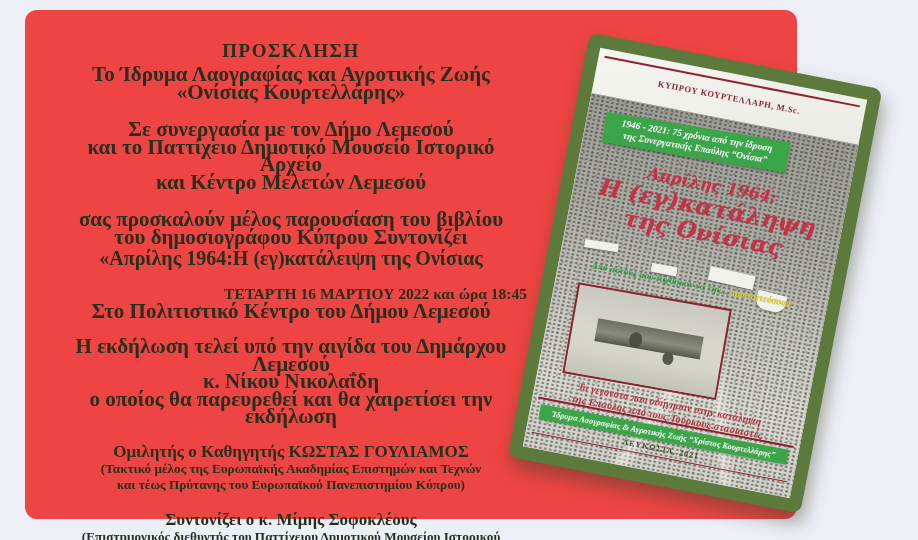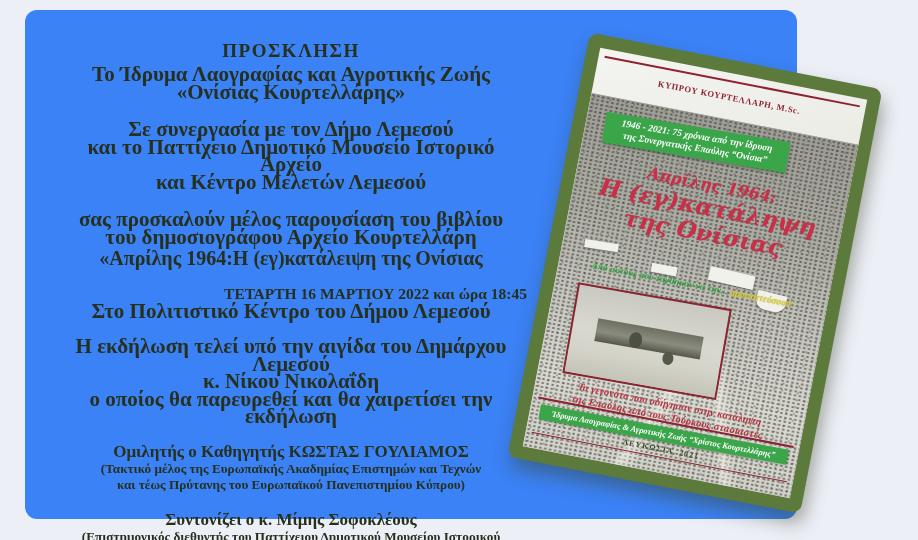--- a/index.html
+++ b/index.html
@@ -6,21 +6,21 @@
   body{
     width:918px;height:540px;overflow:hidden;position:relative;
     background:#edeff7;
     font-family:"Liberation Serif", serif;
   }
   #screen{position:absolute;inset:0;}
 
   
   .card{
     position:absolute;left:25px;top:10px;width:772px;height:509px;
-    background:#3b82f6;border-radius:12px;
+    background:#ef4444;border-radius:12px;
   }
 
   
   .invitation{
     position:absolute;left:30px;top:30px;width:472px;
     text-align:center;color:#26301d;font-weight:bold;
   }
   .invitation .h1{font-size:19px;letter-spacing:1.5px;margin-bottom:4px;}
   .t15{font-size:21px;line-height:17.5px;}
   .t16{font-size:15.5px;line-height:17.5px;text-align:right;}
@@ -138,21 +138,21 @@
     <div class="invitation">
       <div class="h1">ΠΡΟΣΚΛΗΣΗ</div>
       <div class="t15">Το Ίδρυμα Λαογραφίας και Αγροτικής Ζωής</div>
       <div class="t15">«Ονίσιας Κουρτελλάρης»</div>
 
       <div class="t15 gap20">Σε συνεργασία με τον Δήμο Λεμεσού</div>
       <div class="t15">και το Παττίχειο Δημοτικό Μουσείο Ιστορικό Αρχείο</div>
       <div class="t15">και Κέντρο Μελετών Λεμεσού</div>
 
       <div class="t15 gap20">σας προσκαλούν μέλος παρουσίαση του βιβλίου</div>
-      <div class="t15">του δημοσιογράφου Αρχείο Κουρτελλάρη</div>
+      <div class="t15">του δημοσιογράφου Κύπρου Συντονίζει</div>
 
       <div class="title20 gap14">«Απρίλης 1964:Η (εγ)κατάλειψη της Ονίσιας</div>
 
       <div class="t16 gap16">ΤΕΤΑΡΤΗ 16 ΜΑΡΤΙΟΥ 2022 και ώρα 18:45</div>
       <div class="t15">Στο Πολιτιστικό Κέντρο του Δήμου Λεμεσού</div>
 
       <div class="t15 gap18">Η εκδήλωση τελεί υπό την αιγίδα του Δημάρχου Λεμεσού</div>
       <div class="t15">κ. Νίκου Νικολαΐδη</div>
       <div class="t15">ο οποίος θα παρευρεθεί και θα χαιρετίσει την εκδήλωση</div>
 

